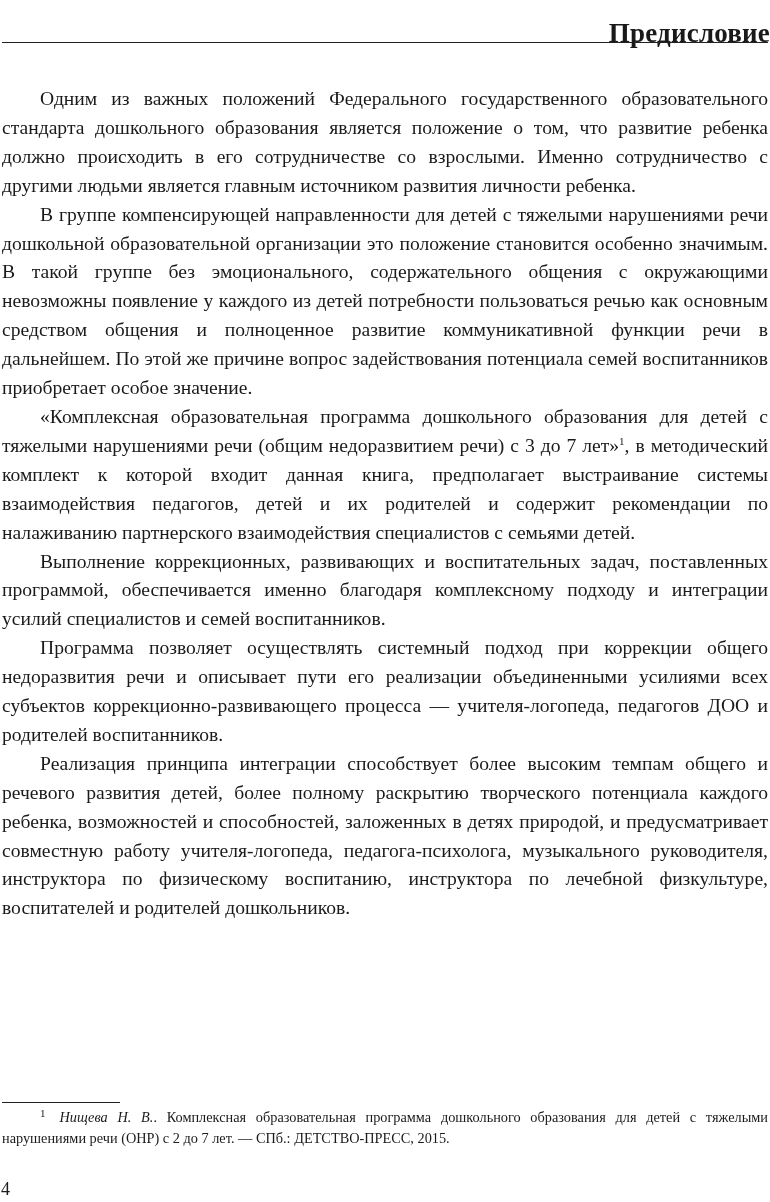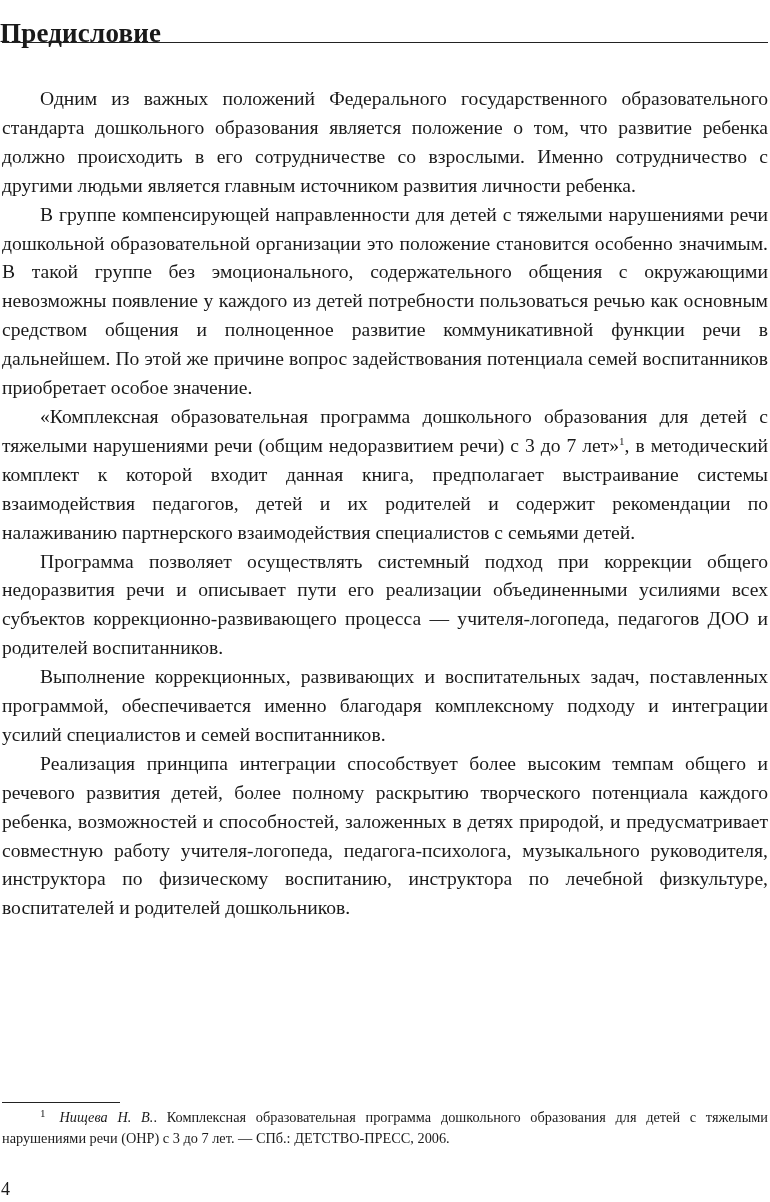--- a/index.html
+++ b/index.html
@@ -2,21 +2,21 @@
 <html><head>
 <meta charset="utf-8">
 <style>
   html, body { margin: 0; padding: 0; background: #ffffff; }
   body {
     width: 770px; height: 1202px; position: relative; overflow: hidden;
     font-family: "Liberation Serif", "DejaVu Serif", serif; color: #1a1a1a;
   }
   .title {
     position: absolute; top: -4px; left: 0; width: 770px;
-    text-align: left; font-weight: bold; font-size: 27px; line-height: 34px;
+    text-align: right; font-weight: bold; font-size: 27px; line-height: 34px;
     letter-spacing: 0.2px;
     margin-top: 20px;
   }
   .title-rule {
     position: absolute; top: 42px; left: 2px; width: 766px; height: 1px;
     background: #222;
   }
   .body-text {
     position: absolute; top: 73px; left: 2px; width: 766px;
     font-size: 19.6px; line-height: 28.9px; text-align: justify;
@@ -43,23 +43,23 @@
 </head>
 <body>
 
 <h1 class="title">Предисловие</h1>
 <div class="title-rule"></div>
 
 <div class="body-text">
   <p>Одним из важных положений Федерального государственного образова­тельного стандарта дошкольного образования является положение о том, что развитие ребенка должно происходить в его сотрудничестве со взрослыми. Именно сотрудничество с другими людьми является главным источником раз­вития личности ребенка.</p>
   <p>В группе компенсирующей направленности для детей с тяжелыми нару­шениями речи дошкольной образовательной организации это положение ста­новится особенно значимым. В такой группе без эмоционального, содержа­тельного общения с окружающими невозможны появление у каждого из детей потребности пользоваться речью как основным средством общения и полно­ценное развитие коммуникативной функции речи в дальнейшем. По этой же причине вопрос задействования потенциала семей воспитанников приобретает особое значение.</p>
   <p><span>«Комплексная образовательная программа дошкольного образования для детей с тяжелыми нарушениями речи (общим недоразвитием речи) с 3 до 7 лет»</span><sup>1</sup><span>, в методический комплект к которой входит данная книга, предполагает выстраивание системы взаимодействия педагогов, детей и их родителей и со­держит рекомендации по налаживанию партнерского взаимодействия специа­листов с семьями детей.</span></p>
+  <p>Выполнение коррекционных, развивающих и воспитательных задач, по­ставленных программой, обеспечивается именно благодаря комплексному подходу и интеграции усилий специалистов и семей воспитанников.</p>
   <p>Программа позволяет осуществлять системный подход при коррекции общего недоразвития речи и описывает пути его реализации объединенными усилиями всех субъектов коррекционно-развивающего процесса — учителя-логопеда, педагогов ДОО и родителей воспитанников.</p>
-  <p>Выполнение коррекционных, развивающих и воспитательных задач, по­ставленных программой, обеспечивается именно благодаря комплексному подходу и интеграции усилий специалистов и семей воспитанников.</p>
   <p>Реализация принципа интеграции способствует более высоким темпам об­щего и речевого развития детей, более полному раскрытию творческого потен­циала каждого ребенка, возможностей и способностей, заложенных в детях при­родой, и предусматривает совместную работу учителя-логопеда, педагога-пси­холога, музыкального руководителя, инструктора по физическому воспитанию, инструктора по лечебной физкультуре, воспитателей и родителей дошкольников.</p>
 </div>
 
 <div class="fn-rule"></div>
 <div class="footnote">
-  <p><span class="fn-mark">1</span><em>Нищева Н. В.</em><span>. Комплексная образовательная программа дошкольного образования для детей с тяже­лыми нарушениями речи (ОНР) с 3 до 7 лет. — СПб.: ДЕТСТВО-ПРЕСС, 2006.</span></p>
+  <p><span class="fn-mark">1</span><em>Нищева Н. В.</em><span>. Комплексная образовательная программа дошкольного образования для детей с тяже­лыми нарушениями речи (ОНР) с 2 до 7 лет. — СПб.: ДЕТСТВО-ПРЕСС, 2015.</span></p>
 </div>
 
 <div class="page-number">4</div>
 
 </body></html>

